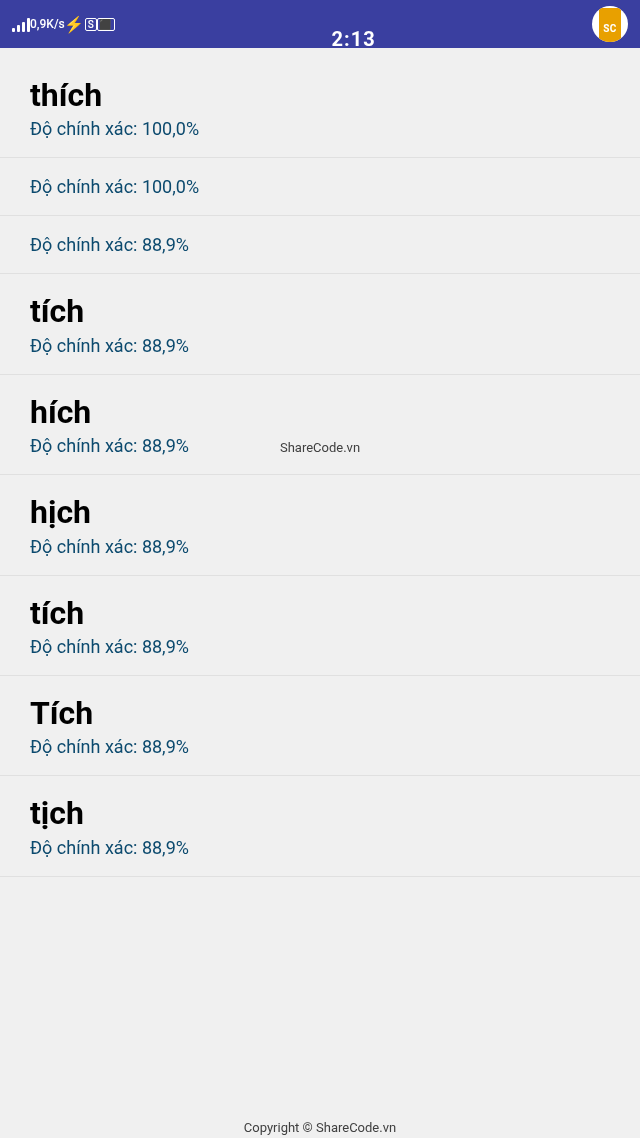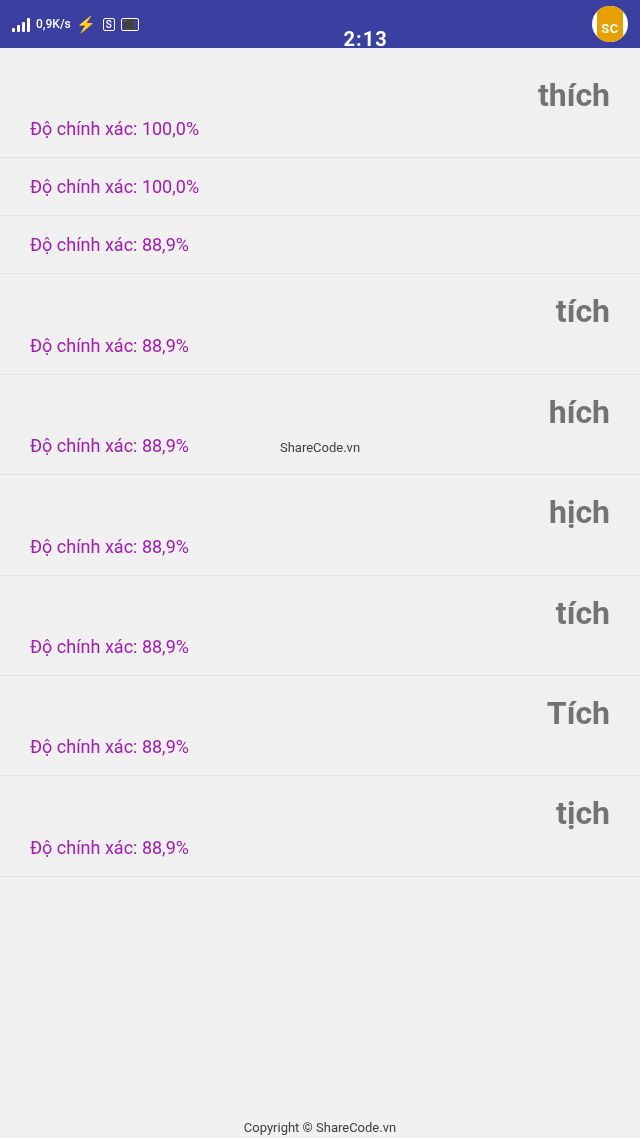--- a/index.html
+++ b/index.html
@@ -21,21 +21,21 @@
       align-items: center;
       justify-content: space-between;
       padding: 0 12px;
       color: white;
       font-size: 15px;
       font-weight: 500;
     }
     .status-left {
       display: flex;
       align-items: center;
-      gap: 6px;
+      gap: 0;
       font-size: 13px;
     }
     .signal-bars {
       display: flex;
       align-items: flex-end;
       gap: 2px;
       height: 16px;
     }
     .bar {
       width: 3px;
@@ -64,49 +64,48 @@
       border-radius: 50%;
       display: flex;
       align-items: center;
       justify-content: center;
       overflow: hidden;
     }
     .logo-text-bar {
       background: #e8a000;
       padding: 15px 4px;
       border-radius: 2px;
-      font-size: 13px;
+      font-size: 10px;
       font-weight: bold;
       color: white;
       letter-spacing: 0.5px;
     }
 
     
     .content {
       padding: 10px 0;
       background: #f0f0f0;
     }
 
     .word-item {
       padding: 18px 30px 18px 30px;
       border-bottom: 1px solid #e0e0e0;
     }
 
     .word-title {
       font-size: 32px;
       font-weight: bold;
-      color: #737373;
+      color: #000000;
       line-height: 1.2;
       margin-bottom: 4px;
-      text-align: right;
     }
 
     .word-accuracy {
       font-size: 18px;
-      color: #a21caf;
+      color: #0c4a6e;
       font-weight: 400;
     }
 
     
     .watermark {
       text-align: center;
       color: #404040;
       font-size: 13px;
       padding: 2px 0;
       position: absolute;

